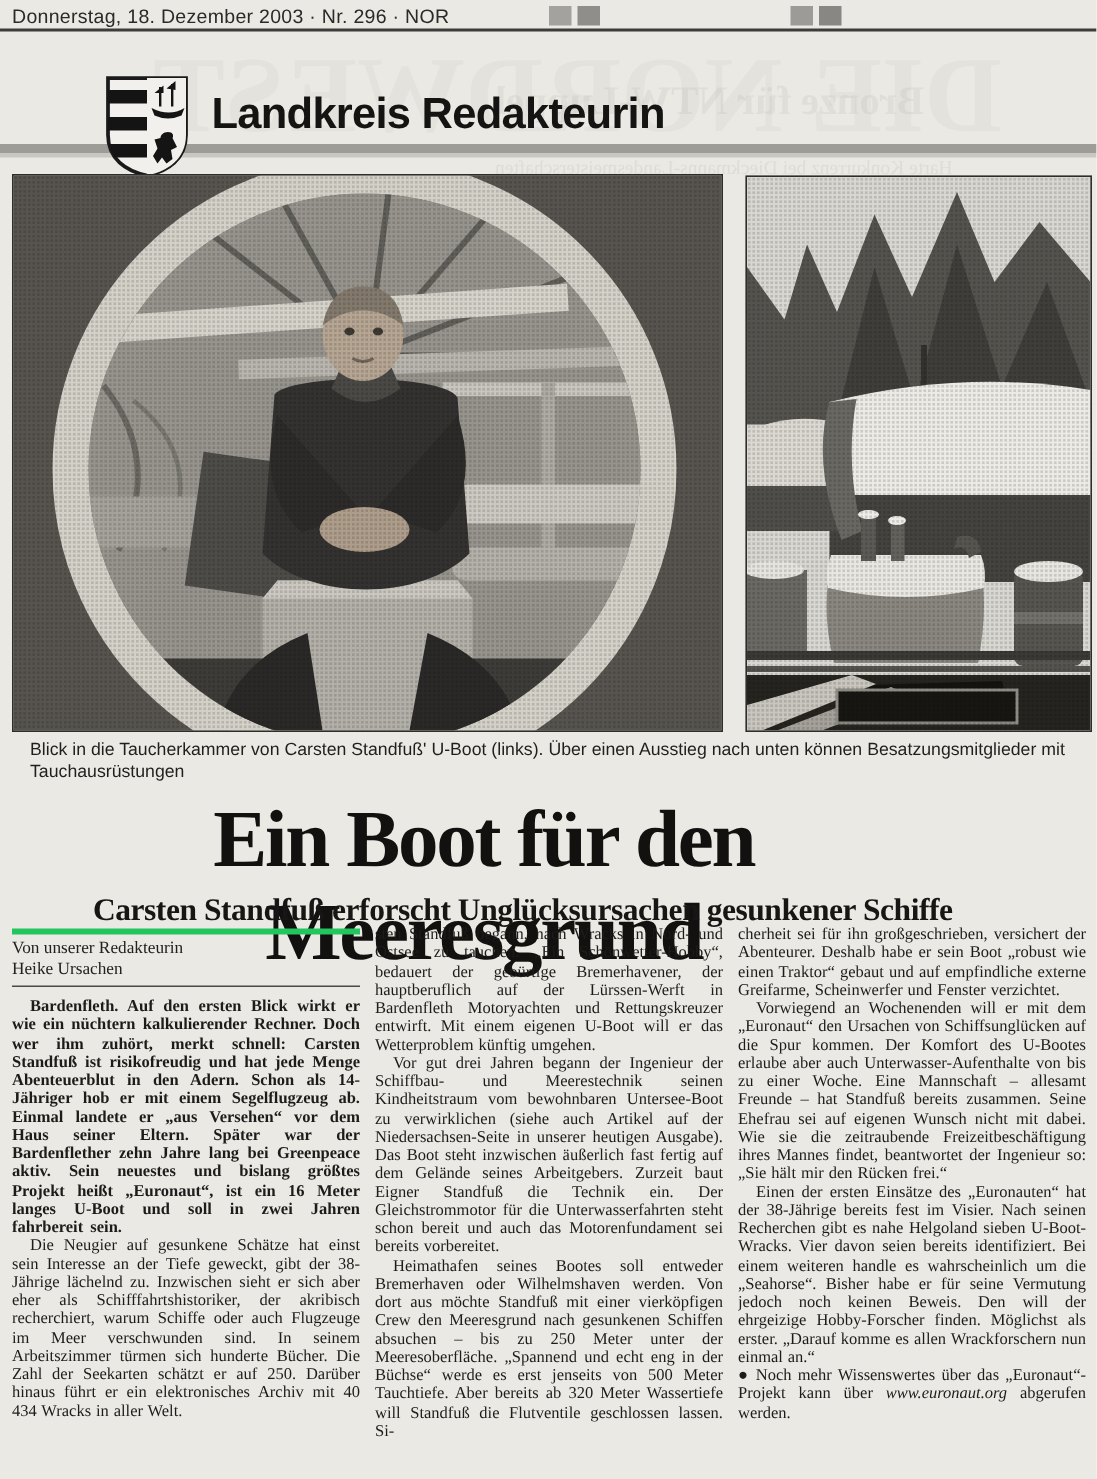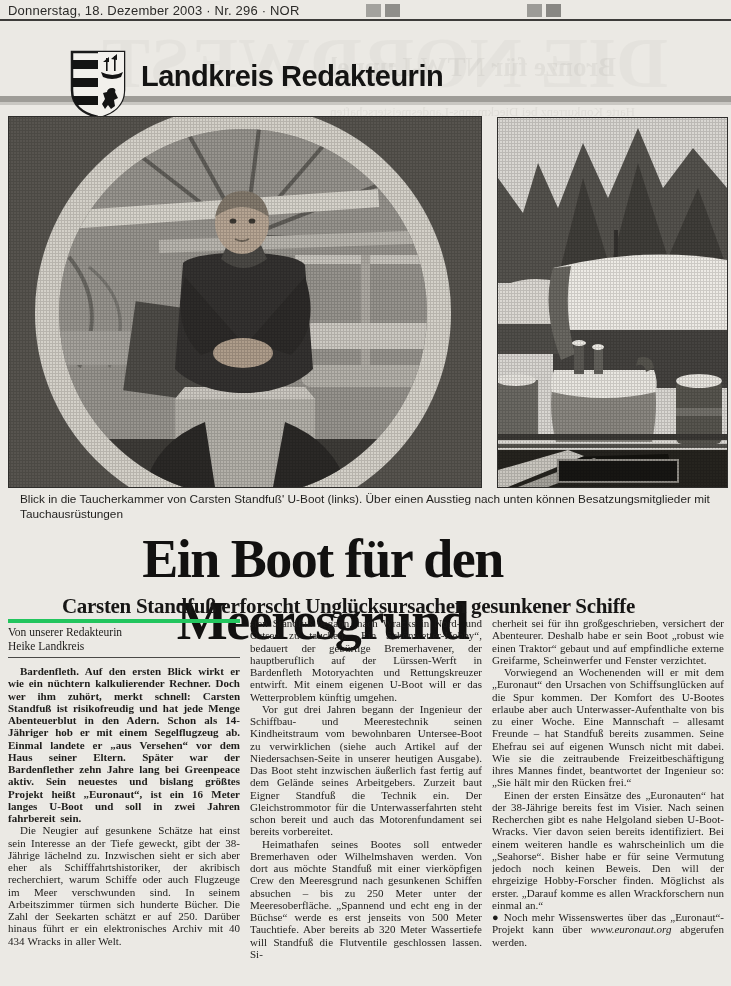--- a/index.html
+++ b/index.html
@@ -198,21 +198,21 @@
   <div>Blick in die Taucherkammer von Carsten Standfuß' U-Boot (links). Über einen Ausstieg nach unten können Besatzungsmitglieder mit Tauchausrüstungen</div>
 </div>
 
 <div class="headline">Ein Boot für den Meeresgrund</div>
 <div class="subheadline">Carsten Standfuß erforscht Unglücksursachen gesunkener Schiffe</div>
 
 <div class="columns">
   <div class="col">
     <div class="byline">
       <div>Von unserer Redakteurin</div>
-      <div>Heike Landkreis</div>
+      <div>Heike Ursachen</div>
     </div>
   <p class="para bold indent">Bardenfleth. Auf den ersten Blick wirkt er wie ein nüchtern kalkulierender Rechner. Doch wer ihm zuhört, merkt schnell: Carsten Standfuß ist risikofreudig und hat jede Menge Abenteuerblut in den Adern. Schon als 14-Jähriger hob er mit einem Segelflugzeug ab. Einmal landete er „aus Versehen“ vor dem Haus seiner Eltern. Später war der Bardenflether zehn Jahre lang bei Greenpeace aktiv. Sein neuestes und bislang größtes Projekt heißt „Euronaut“, ist ein 16 Meter langes U-Boot und soll in zwei Jahren fahrbereit sein.</p>
       <p class="para indent">Die Neugier auf gesunkene Schätze hat einst sein Interesse an der Tiefe geweckt, gibt der 38-Jährige lächelnd zu. Inzwischen sieht er sich aber eher als Schifffahrtshistoriker, der akribisch recherchiert, warum Schiffe oder auch Flugzeuge im Meer verschwunden sind. In seinem Arbeitszimmer türmen sich hunderte Bücher. Die Zahl der Seekarten schätzt er auf 250. Darüber hinaus führt er ein elektronisches Archiv mit 40 434 Wracks in aller Welt.</p>
     </div>
   <div class="col">
       <p class="para">sten Standfuß begann, nach Wracks in Nord- und Ostsee zu tauchen. „Ein Schönwetter-Hobby“, bedauert der gebürtige Bremerhavener, der hauptberuflich auf der Lürssen-Werft in Bardenfleth Motoryachten und Rettungskreuzer entwirft. Mit einem eigenen U-Boot will er das Wetterproblem künftig umgehen.</p>
       <p class="para indent">Vor gut drei Jahren begann der Ingenieur der Schiffbau- und Meerestechnik seinen Kindheitstraum vom bewohnbaren Untersee-Boot zu verwirklichen (siehe auch Artikel auf der Niedersachsen-Seite in unserer heutigen Ausgabe). Das Boot steht inzwischen äußerlich fast fertig auf dem Gelände seines Arbeitgebers. Zurzeit baut Eigner Standfuß die Technik ein. Der Gleichstrommotor für die Unterwasserfahrten steht schon bereit und auch das Motorenfundament sei bereits vorbereitet.</p>
       <p class="para indent">Heimathafen seines Bootes soll entweder Bremerhaven oder Wilhelmshaven werden. Von dort aus möchte Standfuß mit einer vierköpfigen Crew den Meeresgrund nach gesunkenen Schiffen absuchen – bis zu 250 Meter unter der Meeresoberfläche. „Spannend und echt eng in der Büchse“ werde es erst jenseits von 500 Meter Tauchtiefe. Aber bereits ab 320 Meter Wassertiefe will Standfuß die Flutventile geschlossen lassen. Si-</p>
     </div>
   <div class="col">

